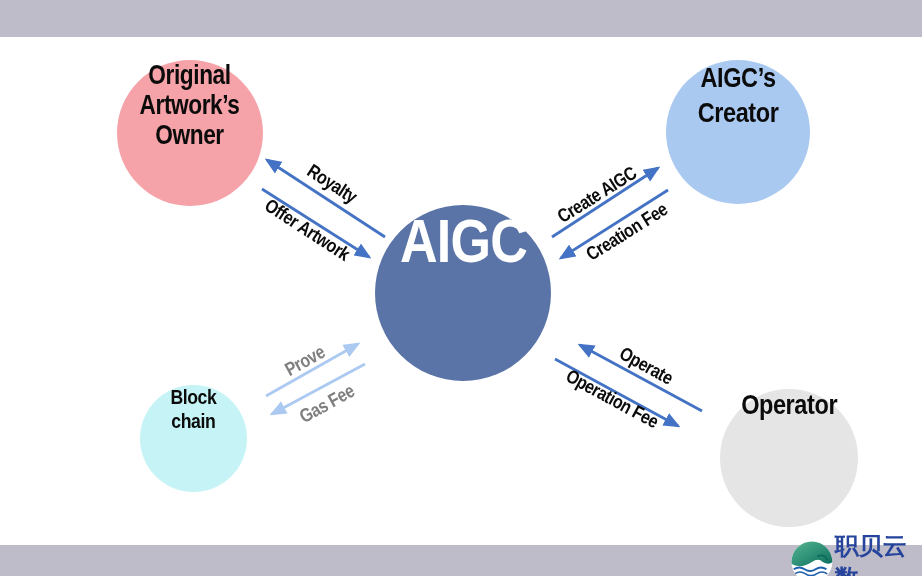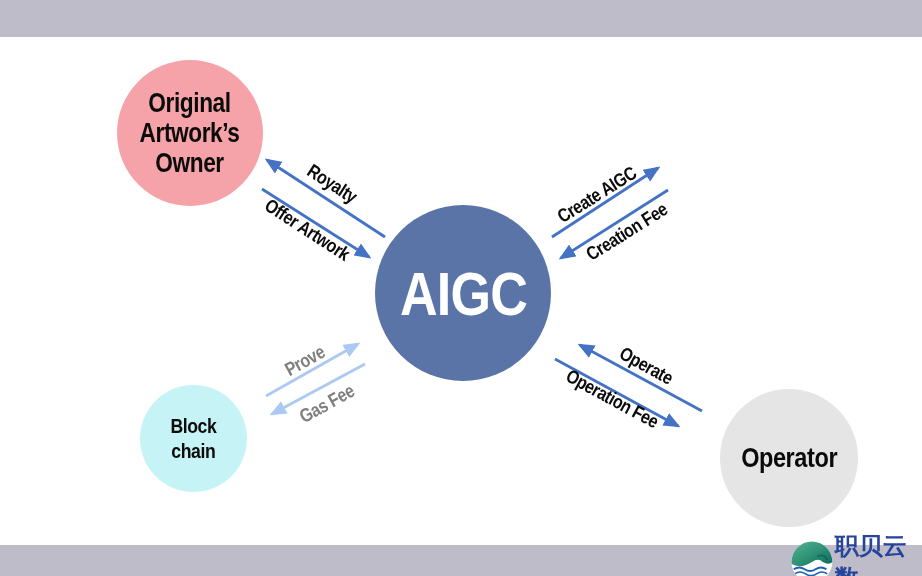--- a/index.html
+++ b/index.html
@@ -21,21 +21,20 @@
   .bar.bottom { top: 545px; height: 31px; }
 
   .edges-layer { position: absolute; left: 0; top: 0; }
   .edge-line-dark  { stroke: #4472c4; stroke-width: 2.8; }
   .edge-line-light { stroke: #abc9f1; stroke-width: 2.8; }
 
   .node {
     position: absolute;
     border-radius: 50%;
     display: flex;
-    align-items: center;
     justify-content: center;
     text-align: center;
   }
   .node-label {
     font-weight: 700;
     color: #0b0b0b;
     letter-spacing: -0.5px;
     transform: scaleX(0.84);
     white-space: nowrap;
   }
@@ -104,20 +103,26 @@
   </svg>
 
   <div class="node node-owner">
     <div class="node-label">
       <div>Original</div>
       <div>Artwork’s</div>
       <div>Owner</div>
     </div>
   </div>
 
+  <div class="node node-creator">
+    <div class="node-label">
+      <div>AIGC’s</div>
+      <div>Creator</div>
+    </div>
+  </div>
 
   <div class="node node-center">
     <div class="node-label">AIGC</div>
   </div>
 
   <div class="node node-blockchain">
     <div class="node-label">
       <div>Block</div>
       <div>chain</div>
     </div>

